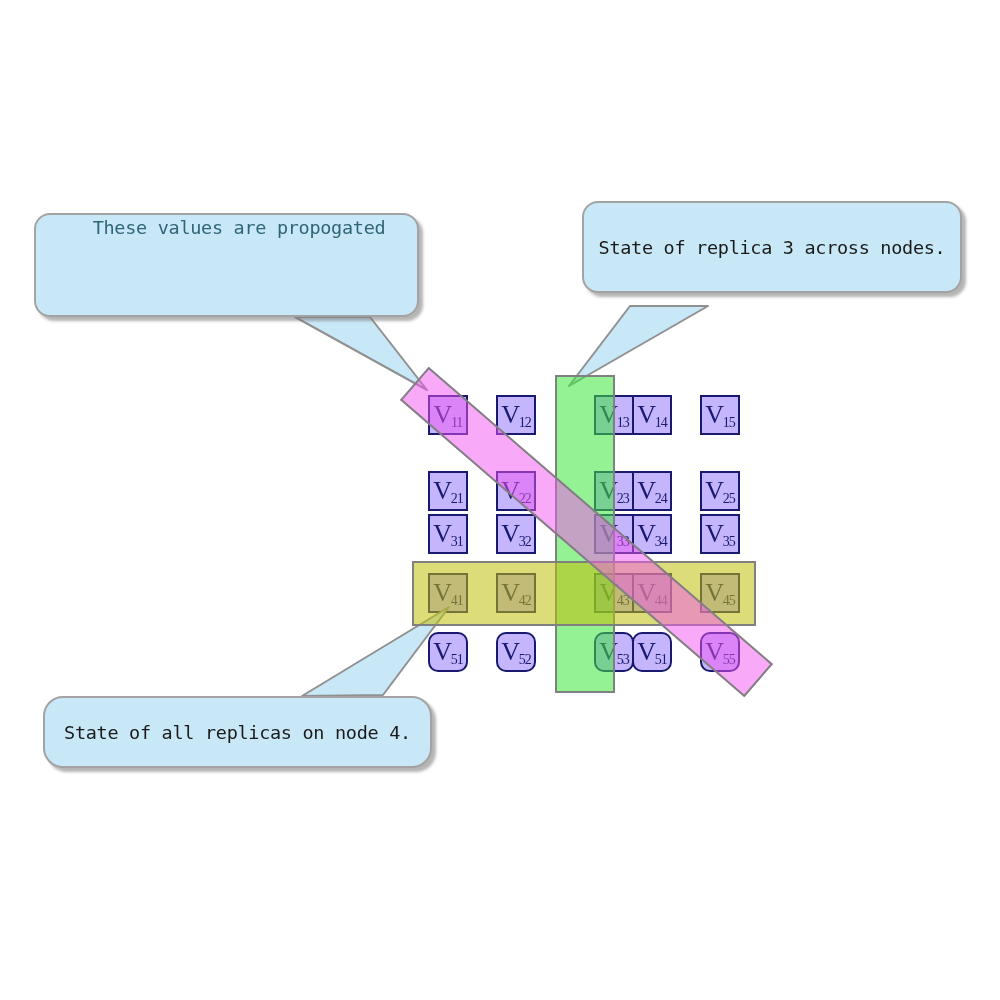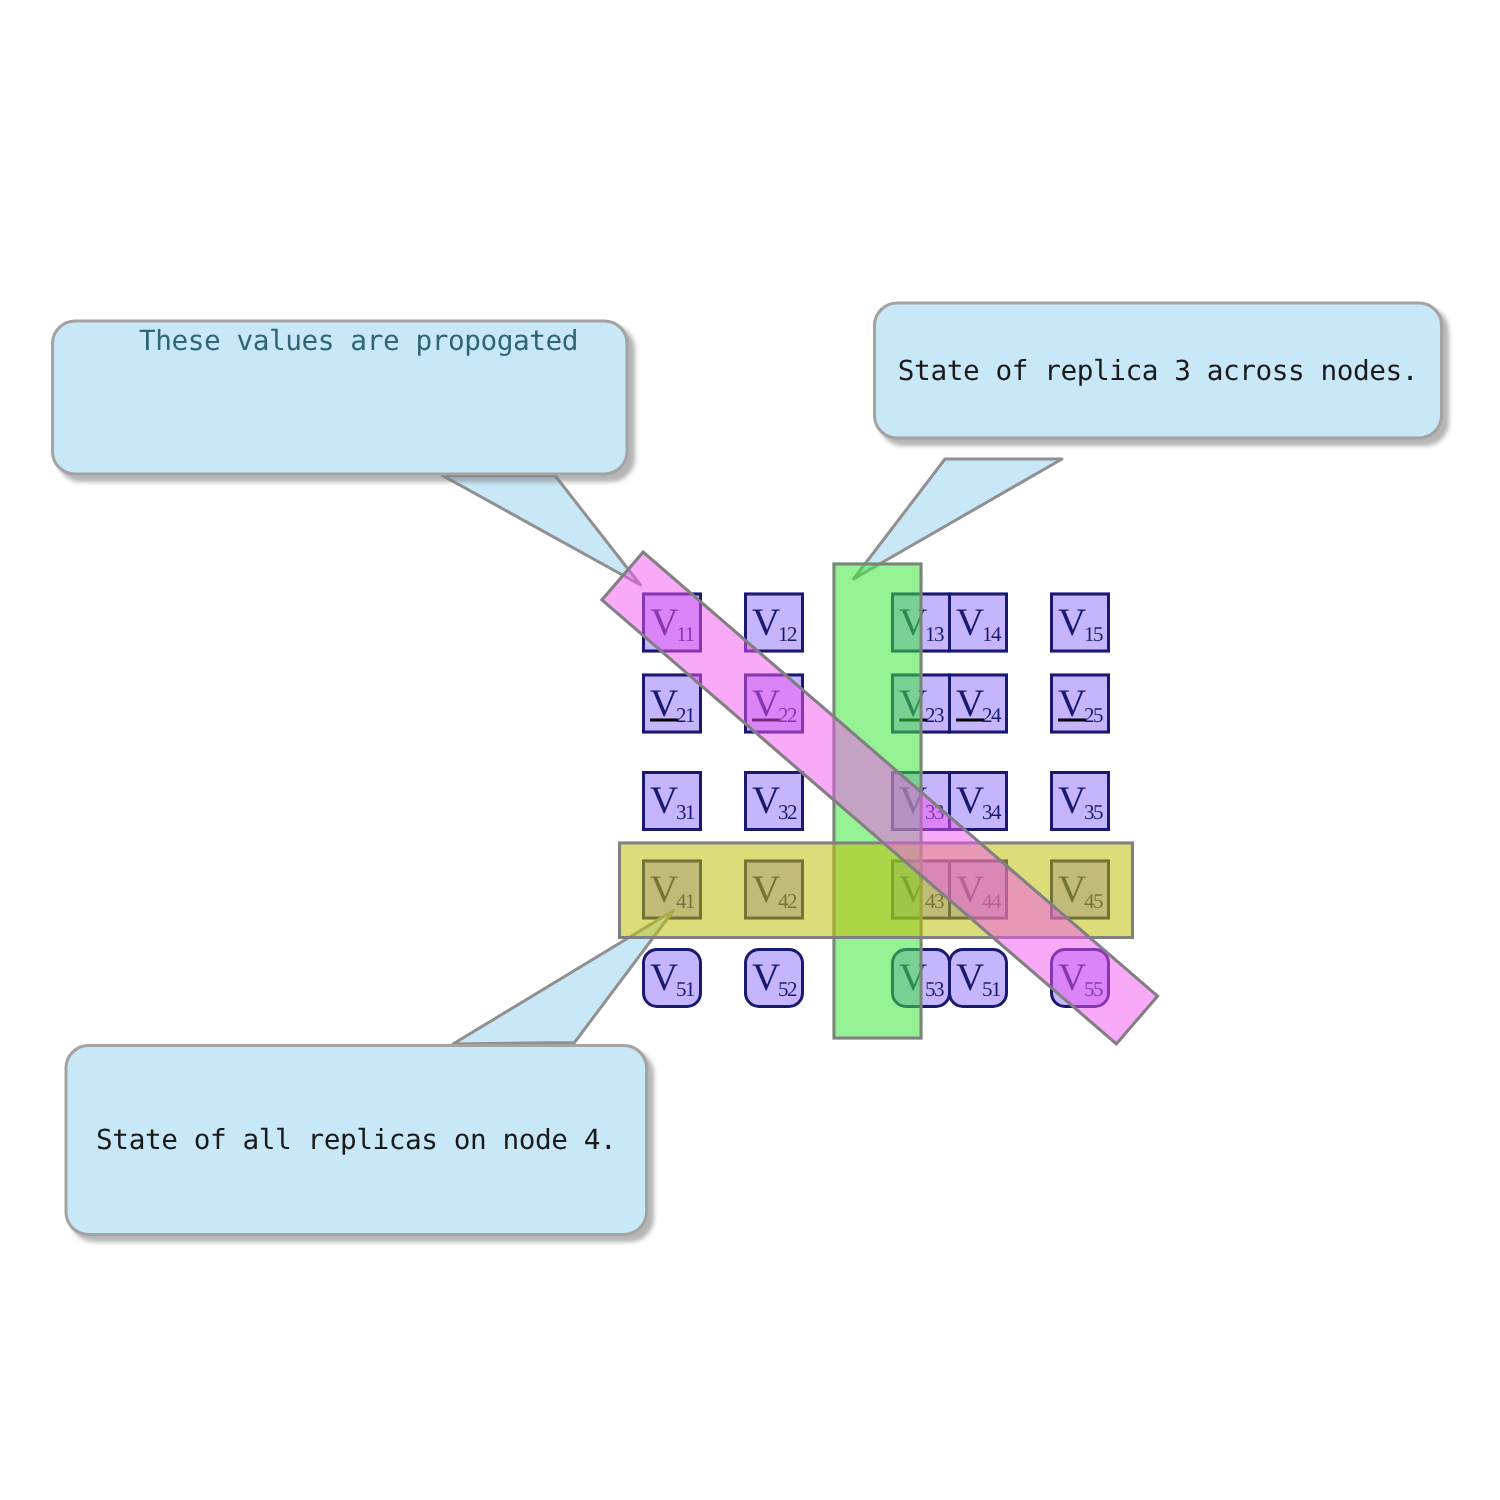--- a/index.html
+++ b/index.html
@@ -20,21 +20,21 @@
     height: 40px;
     border: 2.5px solid #191970;
     background: #c4b5fd;
     display: flex;
     align-items: center;
     justify-content: center;
     z-index: 1;
   }
   .c1 { left: 428px; } .c2 { left: 496px; } .c3 { left: 564px; margin-left: 30px; }
   .c4 { left: 632px; } .c5 { left: 700px; justify-content: center; }
-  .r1 { top: 395px; } .r2 { top: 449px; text-decoration: underline; } .r3 { top: 514px; }
+  .r1 { top: 395px; } .r2 { top: 471px; } .r3 { top: 514px; }
   .r4 { top: 573px; } .r5 { top: 632px; border-radius: 10px; }
   .vl {
     font-family: "Liberation Serif", serif;
     font-size: 26px;
     line-height: 1;
     color: #191970;
     white-space: nowrap;
   }
   .vl sub {
     font-size: 14px;
@@ -98,22 +98,23 @@
     align-items: flex-start;
     padding-left: 25px;
     color: #2f6576;
     line-height: 25px;
   }
   .callout-replica {
     left: 582px; top: 201px; width: 380px; height: 92px;
     align-items: center;
   }
   .callout-node {
-    left: 43px; top: 696px; width: 389px; height: 128px;
+    left: 43px; top: 696px; width: 389px; height: 72px;
     align-items: center;
+    border-radius: 20px;
   }
 </style>
 </head>
 <body>
 
 <div class="canvas">
 
   <div class="cell r1 c1">
       <span class="vl"><span>V</span><sub>11</sub></span>
     </div>

